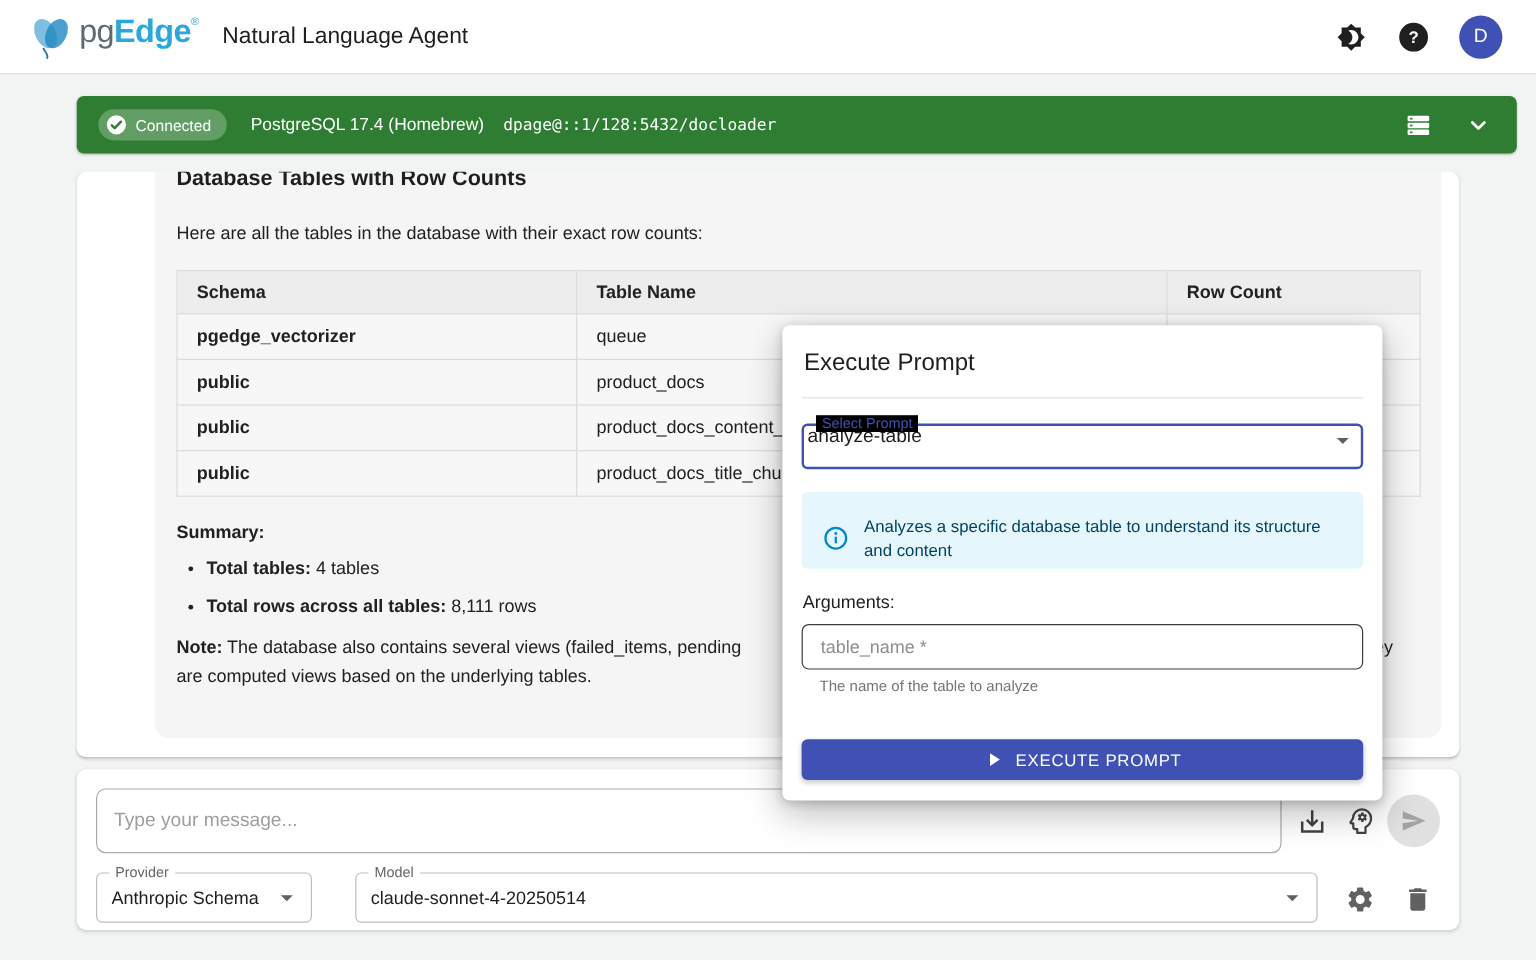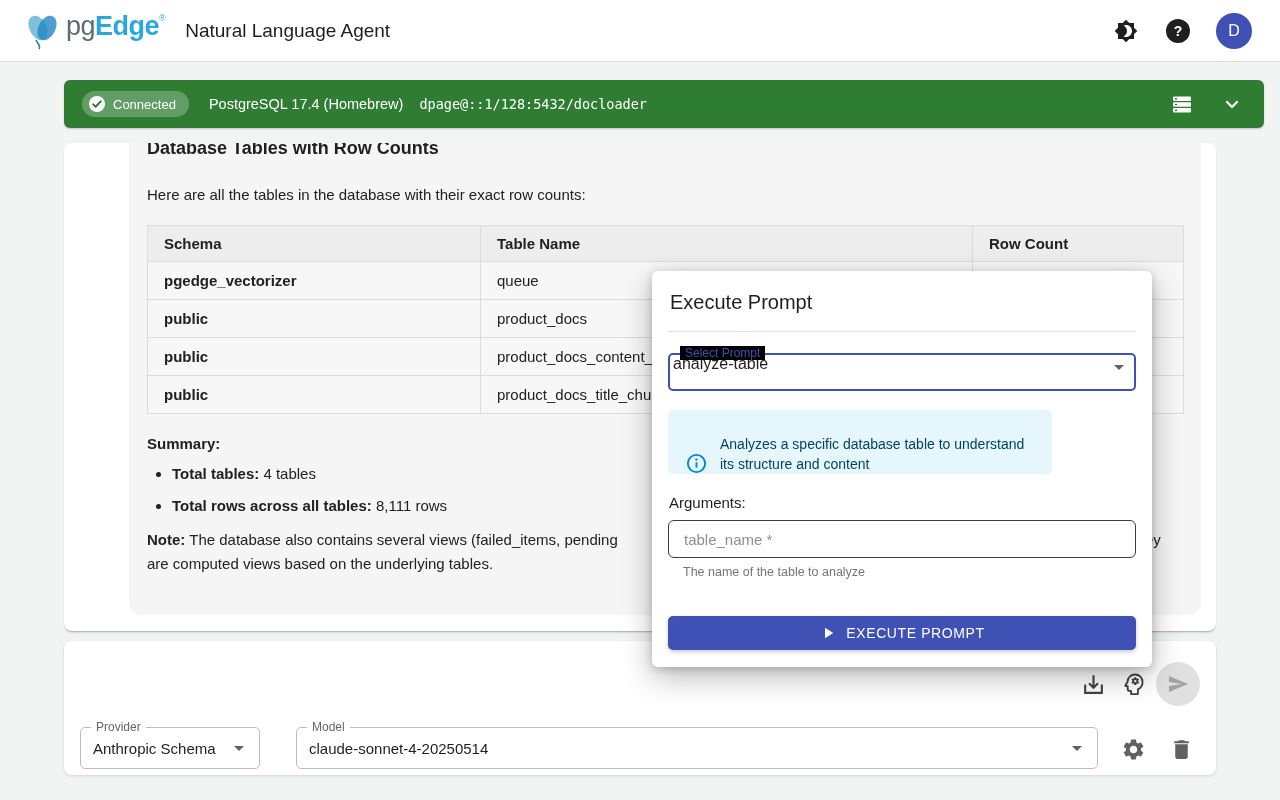--- a/index.html
+++ b/index.html
@@ -91,23 +91,23 @@
     border:2px solid #3f51b5; border-radius:5px;
     display:flex; padding:0 3px; cursor:pointer; background:#fff;
   }
   .prompt-select-label {
     position:absolute; left:28px; top:75px; background:#000000; padding:0 5px;
     font-size:12px; color:#3f51b5; z-index:2;text-align:center;
   }
   .prompt-select-value { font-size:16px; color:#1f1f1f; }
   .select-caret { margin-left:auto; }
   .info-alert {
-    position:absolute; left:16px; top:139px; width:384px; height:64px;
+    position:absolute; left:16px; top:139px; width:468px; height:64px;
     background:#e5f6fd; border-radius:5px;
-    display:flex; align-items:flex-end; padding:12px 14px 0 18px; gap:13px;
+    display:flex; align-items:center; padding:12px 14px 0 18px; gap:13px;
   }
   .info-alert-text { font-size:14px; line-height:20px; color:#014361; width:400px; }
   .arguments-label { position:absolute; left:17px; top:223px; font-size:15px; color:#1f1f1f; }
   .arg-input {
     position:absolute; left:16px; top:249px; width:468px; height:38px;
     border:1px solid #3c3c3c; border-radius:6px; background:#fff;
     font-family:"Liberation Sans", sans-serif; font-size:15px; color:#1f1f1f;
     padding:0 15px; outline:none;
   }
   .arg-input::placeholder { color:#8e8e8e; }
@@ -298,20 +298,21 @@
 
   <button class="execute-btn">
     <svg width="18" height="18" viewBox="0 0 24 24">
       <path d="M8 5v14l11-7z" fill="#ffffff"></path>
     </svg>
     <span>EXECUTE PROMPT</span>
   </button>
 </div>
 
 <section class="chat-card">
+  <input class="chat-input" type="text" placeholder="Type your message..." style="">
 
   <div class="chat-icon dl-icon">
     <svg width="25" height="25" viewBox="0 0 24 24">
       <path fill="#424242" d="M19 12v7H5v-7H3v9h18v-9h-2zm-6 .67l2.59-2.58L17 11.5l-5 5-5-5 1.41-1.41L11 12.67V3h2v9.67z"></path>
     </svg>
   </div>
 
   <div class="chat-icon psy-icon">
     <svg width="26" height="26" viewBox="0 0 24 24">
       <path d="M13 3.2c-3.9 0-7 3.1-7 6.9l-1.9 3c-.2.3 0 .8.4.8h1.7v2.6c0 1 .8 1.9 1.9 1.9h1.2v2.9h6.3v-4.3c2.5-1.3 4.3-3.9 4.3-6.9 0-3.8-3.1-6.9-6.9-6.9z" fill="none" stroke="#424242" stroke-width="1.7" stroke-linejoin="round"></path>

